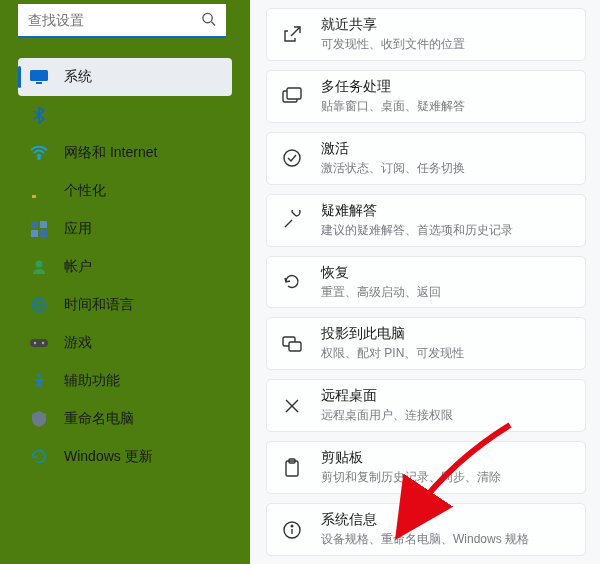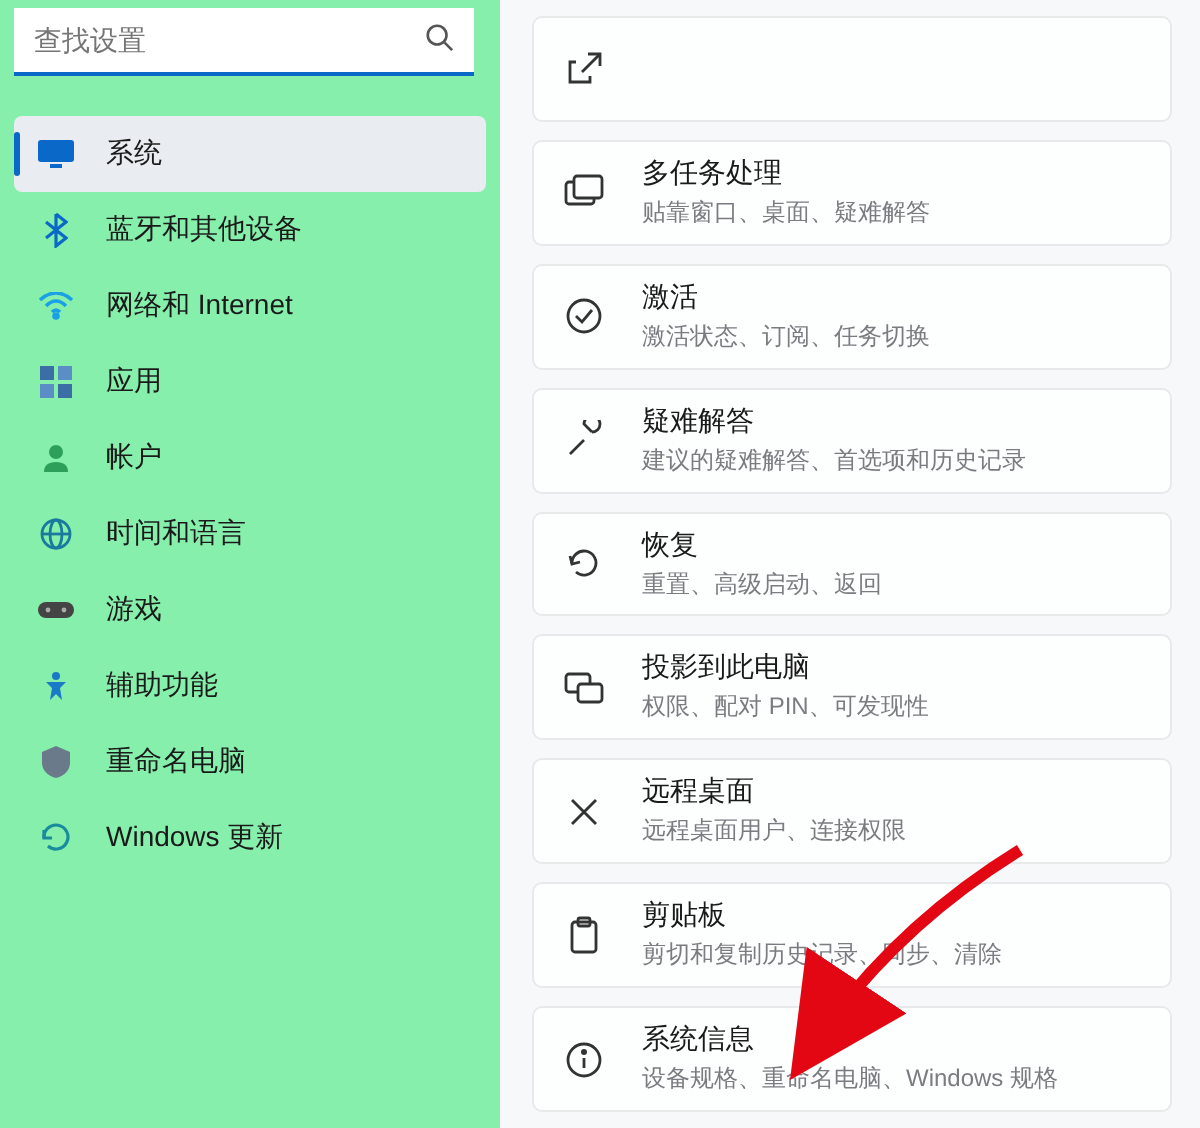--- a/index.html
+++ b/index.html
@@ -7,24 +7,24 @@
     font-family: "Segoe UI", "Microsoft YaHei", sans-serif;
     background: #f6f8fa;
     width: 600px;
     height: 564px;
     overflow: hidden;
     display: flex;
     position: relative;
   }
   .sidebar {
     width: 250px;
-    background: #86efac;
+    background: #4d7c0f;
     display: flex;
     flex-direction: column;
-    padding: 0 7px;
+    padding: 0 18px;
   }
   .search-wrap {
     position: relative;
     margin: 4px 6px 6px 0;
   }
   .search-input {
     width: 100%;
     height: 34px;
     border: none;
     border-bottom: 2px solid #0a69c8;
@@ -134,36 +134,44 @@
           </svg>
       </span>
       <span>系统</span>
     </div>
     <div class="nav-item">
       <span class="nav-icon">
         <svg width="12" height="18" viewBox="0 0 12 18" fill="none" stroke="#0a69c8" stroke-width="1.6">
             <path d="M6 1 L11 5 L6 9 L6 1 M6 9 L11 13 L6 17 L6 9 M1 5 L6 9 M1 13 L6 9"></path>
           </svg>
       </span>
-      <span>蓝牙和其他设备</span>
     </div>
     <div class="nav-item">
       <span class="nav-icon">
         <svg width="18" height="14" viewBox="0 0 18 14" fill="none" stroke="#1aa0e6" stroke-width="1.8">
             <path d="M1 4 Q9 -3 17 4"></path>
             <path d="M4 7 Q9 2 14 7"></path>
             <path d="M7 10 Q9 8 11 10"></path>
             <circle cx="9" cy="12" r="1" fill="#1aa0e6"></circle>
           </svg>
       </span>
       <span>网络和 Internet</span>
     </div>
     <div class="nav-item">
       <span class="nav-icon">
         <svg width="16" height="16" viewBox="0 0 16 16">
+            <path d="M14 2 L4 12 L2 14 L4 12 Z" fill="#e6a23c"></path>
+            <rect x="1" y="12" width="4" height="3" fill="#e6a23c"></rect>
+          </svg>
+      </span>
+      <span>个性化</span>
+    </div>
+    <div class="nav-item">
+      <span class="nav-icon">
+        <svg width="16" height="16" viewBox="0 0 16 16">
             <rect x="0" y="0" width="7" height="7" fill="#3a6ea5"></rect>
             <rect x="9" y="0" width="7" height="7" fill="#5a8ec5"></rect>
             <rect x="0" y="9" width="7" height="7" fill="#5a8ec5"></rect>
             <rect x="9" y="9" width="7" height="7" fill="#3a6ea5"></rect>
           </svg>
       </span>
       <span>应用</span>
     </div>
     <div class="nav-item">
       <span class="nav-icon">
@@ -226,20 +234,24 @@
 <div class="main">
 
   <div class="card">
     <span class="card-icon">
       <svg width="20" height="20" viewBox="0 0 20 20" fill="none" stroke="#333" stroke-width="1.4">
           <path d="M12 3 L18 3 L18 9"></path>
           <path d="M18 3 L9 12"></path>
           <path d="M6 7 L3 7 L3 17 L13 17 L13 14"></path>
         </svg>
     </span>
+    <div class="card-text">
+      <span class="card-title">就近共享</span>
+      <span class="card-sub">可发现性、收到文件的位置</span>
+    </div>
   </div>
 
   <div class="card">
     <span class="card-icon">
       <svg width="20" height="18" viewBox="0 0 20 18" fill="none" stroke="#333" stroke-width="1.4">
           <rect x="1" y="4" width="14" height="11" rx="1.5"></rect>
           <rect x="5" y="1" width="14" height="11" rx="1.5" fill="#fdfefe"></rect>
         </svg>
     </span>
     <div class="card-text">

